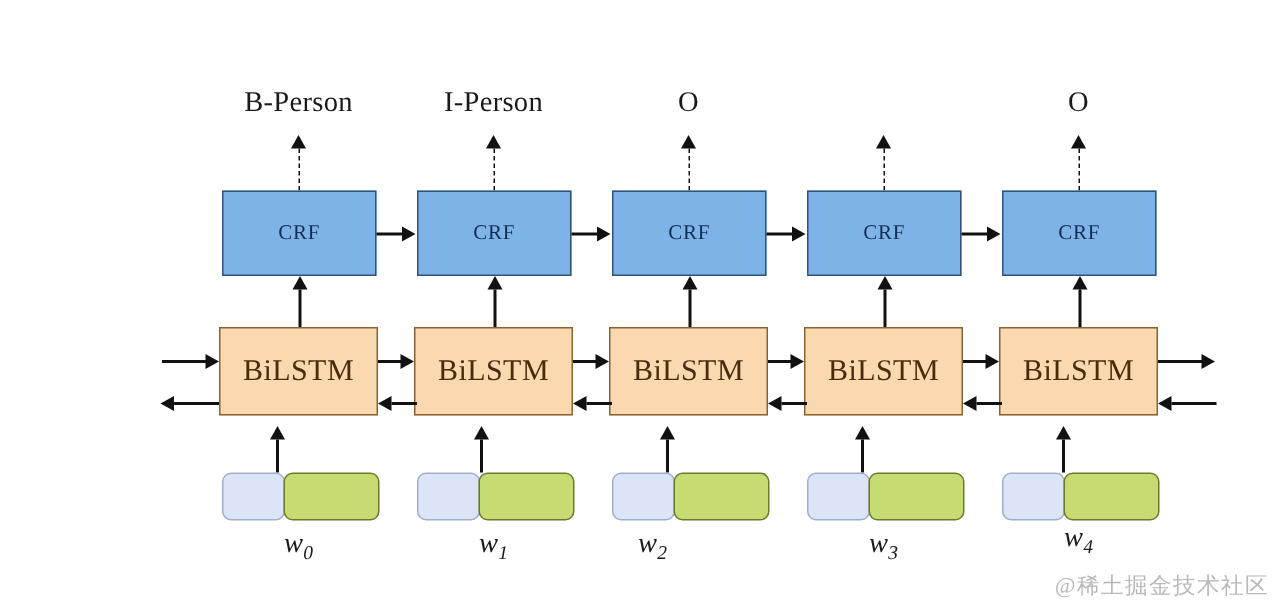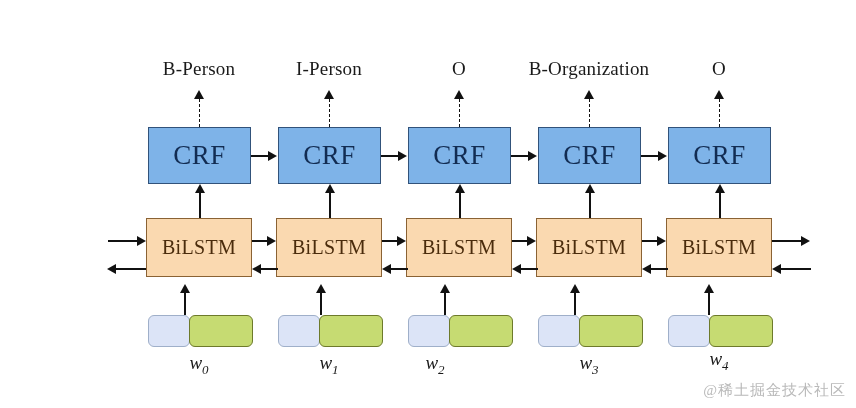--- a/index.html
+++ b/index.html
@@ -35,21 +35,21 @@
     position: absolute;
     width: 103px;
     height: 57px;
     background: #7EB3E8;
     border: 1.6px solid #31527a;
     box-sizing: border-box;
     display: flex;
     align-items: center;
     justify-content: center;
     font-family: "Liberation Serif", serif;
-    font-size: 27px;
+    font-size: 14px;
     color: #122c52;
     letter-spacing: 0.5px;
   }
 
   
   .bilstm-box {
     position: absolute;
     width: 106px;
     height: 59px;
     background: #FAD9B0;
@@ -158,21 +158,20 @@
   }
 </style>
 </head>
 <body>
 
 <div id="canvas">
 
   <div class="tag-label" style="left:329px; top:58px;">I-Person</div>
   <div class="tag-label" style="left:199px; top:58px;">B-Person</div>
   <div class="tag-label" style="left:459px; top:58px;">O</div>
-  <div class="tag-label" style="left:589px; top:58px;">B-Organization</div>
   <div class="tag-label" style="left:719px; top:58px;">O</div>
 
   <div class="v-line-dashed" style="left:199px; top:99px; height:28px;"></div>
   <div class="arrow-up" style="left:199px; top:90px;"></div>
 
   <div class="v-line-dashed" style="left:329px; top:99px; height:28px;"></div>
   <div class="arrow-up" style="left:329px; top:90px;"></div>
 
   <div class="v-line-dashed" style="left:459px; top:99px; height:28px;"></div>
   <div class="arrow-up" style="left:459px; top:90px;"></div>

